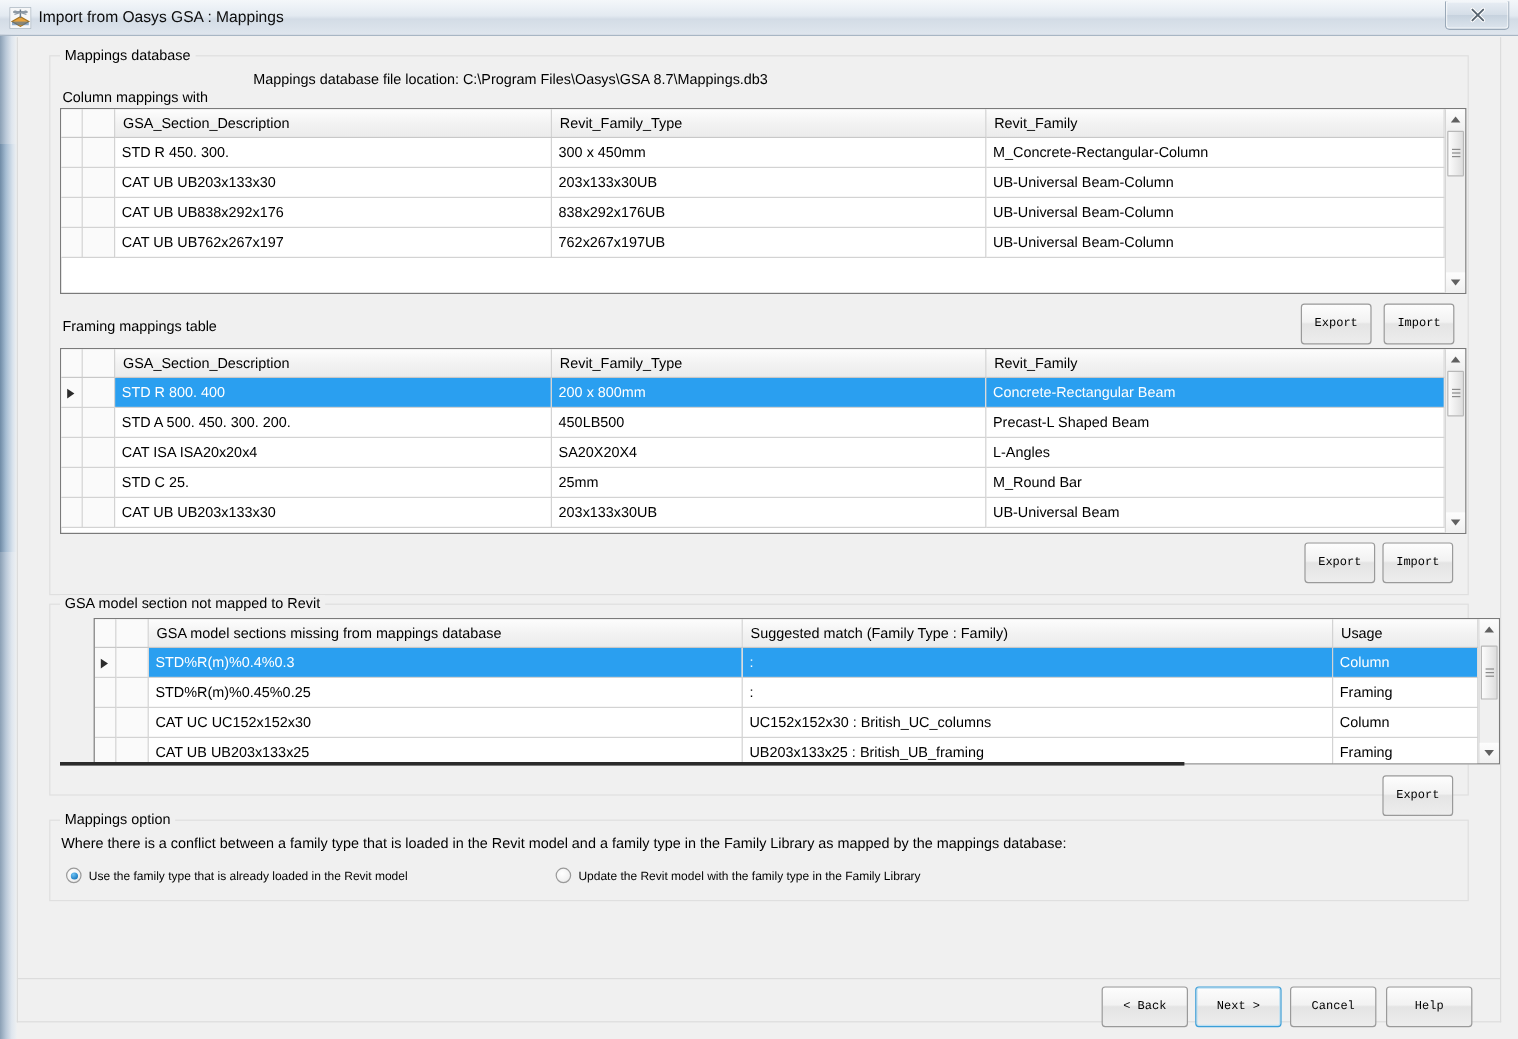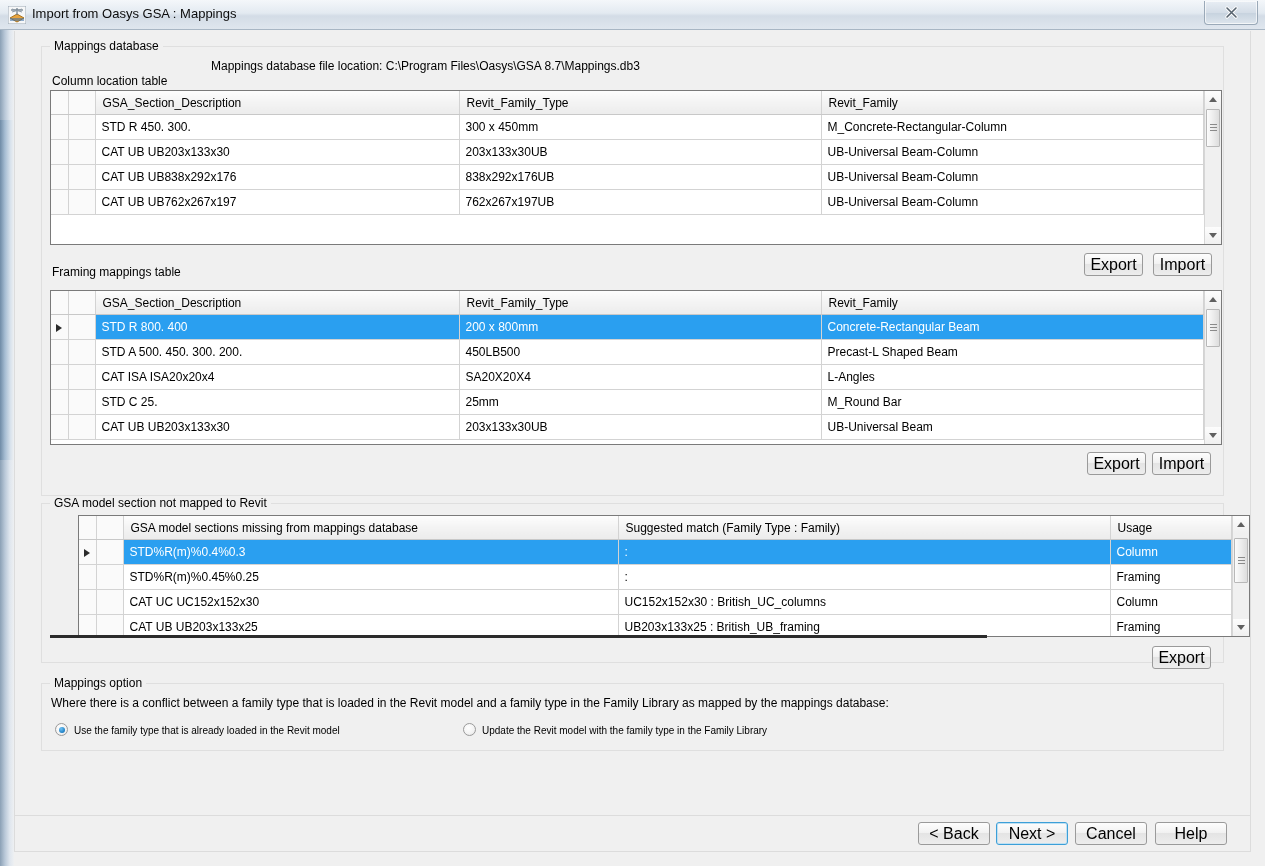--- a/index.html
+++ b/index.html
@@ -219,26 +219,26 @@
   
   .hscroll-line {
     position: absolute;
     height: 3px;
     background: #2b2b2b;
   }
 
   
   .btn {
     position: absolute;
-    height: 23px;
+    height: 34px;
     border: 1px solid #9a9a9a;
     border-radius: 3px;
     background: linear-gradient(to bottom, #fdfdfd 0%, #f2f2f2 45%, #e4e4e4 50%, #ededed 100%);
-    font-size: 16px;
-    font-family: Liberation Sans, sans-serif;
+    font-size: 10px;
+    font-family: Liberation Mono, monospace;
     color: #000;
     display: flex; align-items: center; justify-content: center;
     box-sizing: border-box;
     cursor: pointer;
     white-space: nowrap;
   }
   .btn.default {
     border: 1px solid #3c9fd8;
     box-shadow: 0 0 0 1px #bfe0f2 inset;
   }
@@ -307,21 +307,21 @@
   </div>
 
   <div class="client">
 
     <div class="group" style="left:26px; top:15px; width:1183px; height:450px;">
       <div class="group-title">Mappings database</div>
     </div>
 
     <div class="plain-label" style="left:196px; top:28px;">Mappings database file location:  C:\Program Files\Oasys\GSA 8.7\Mappings.db3</div>
 
-    <div class="plain-label" style="left:37px; top:43px;">Column location table</div>
+    <div class="plain-label" style="left:37px; top:43px;">Column mappings with</div>
 
     <div class="grid" style="left:35px; top:59px; width:1172px; height:155px;">
       <div class="grid-inner">
         <table>
           <colgroup>
             <col style="width:17px">
               <col style="width:27px">
             <col style="width:364px">
               <col style="width:362px">
               <col>

